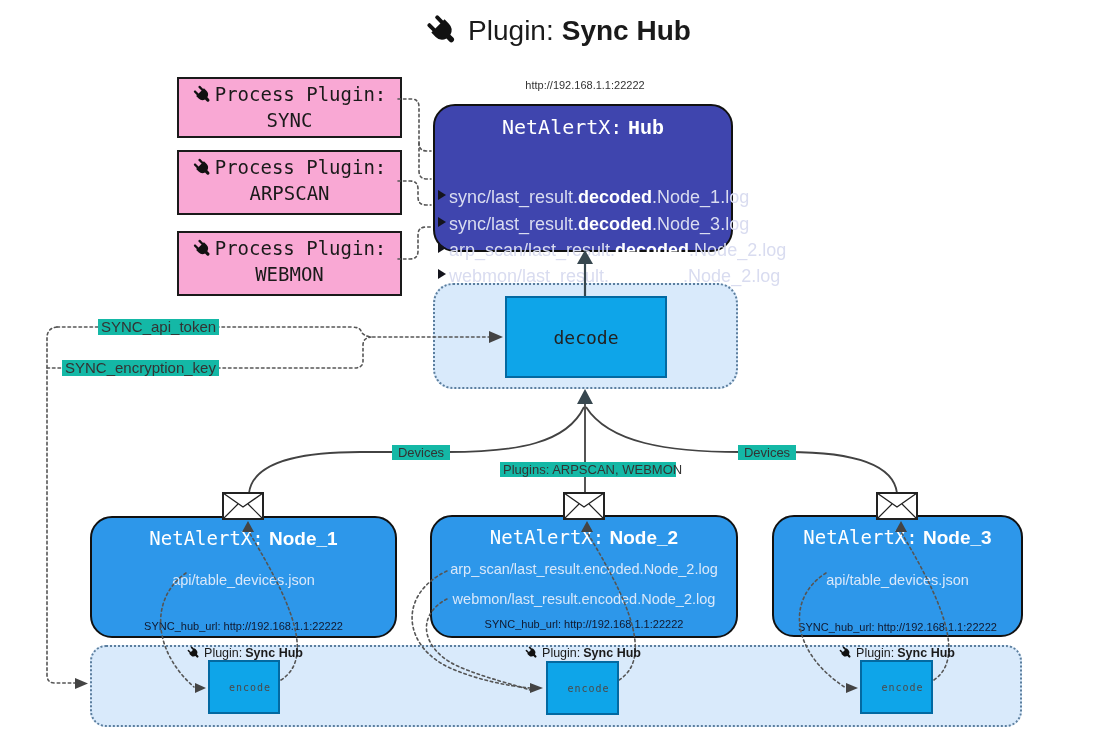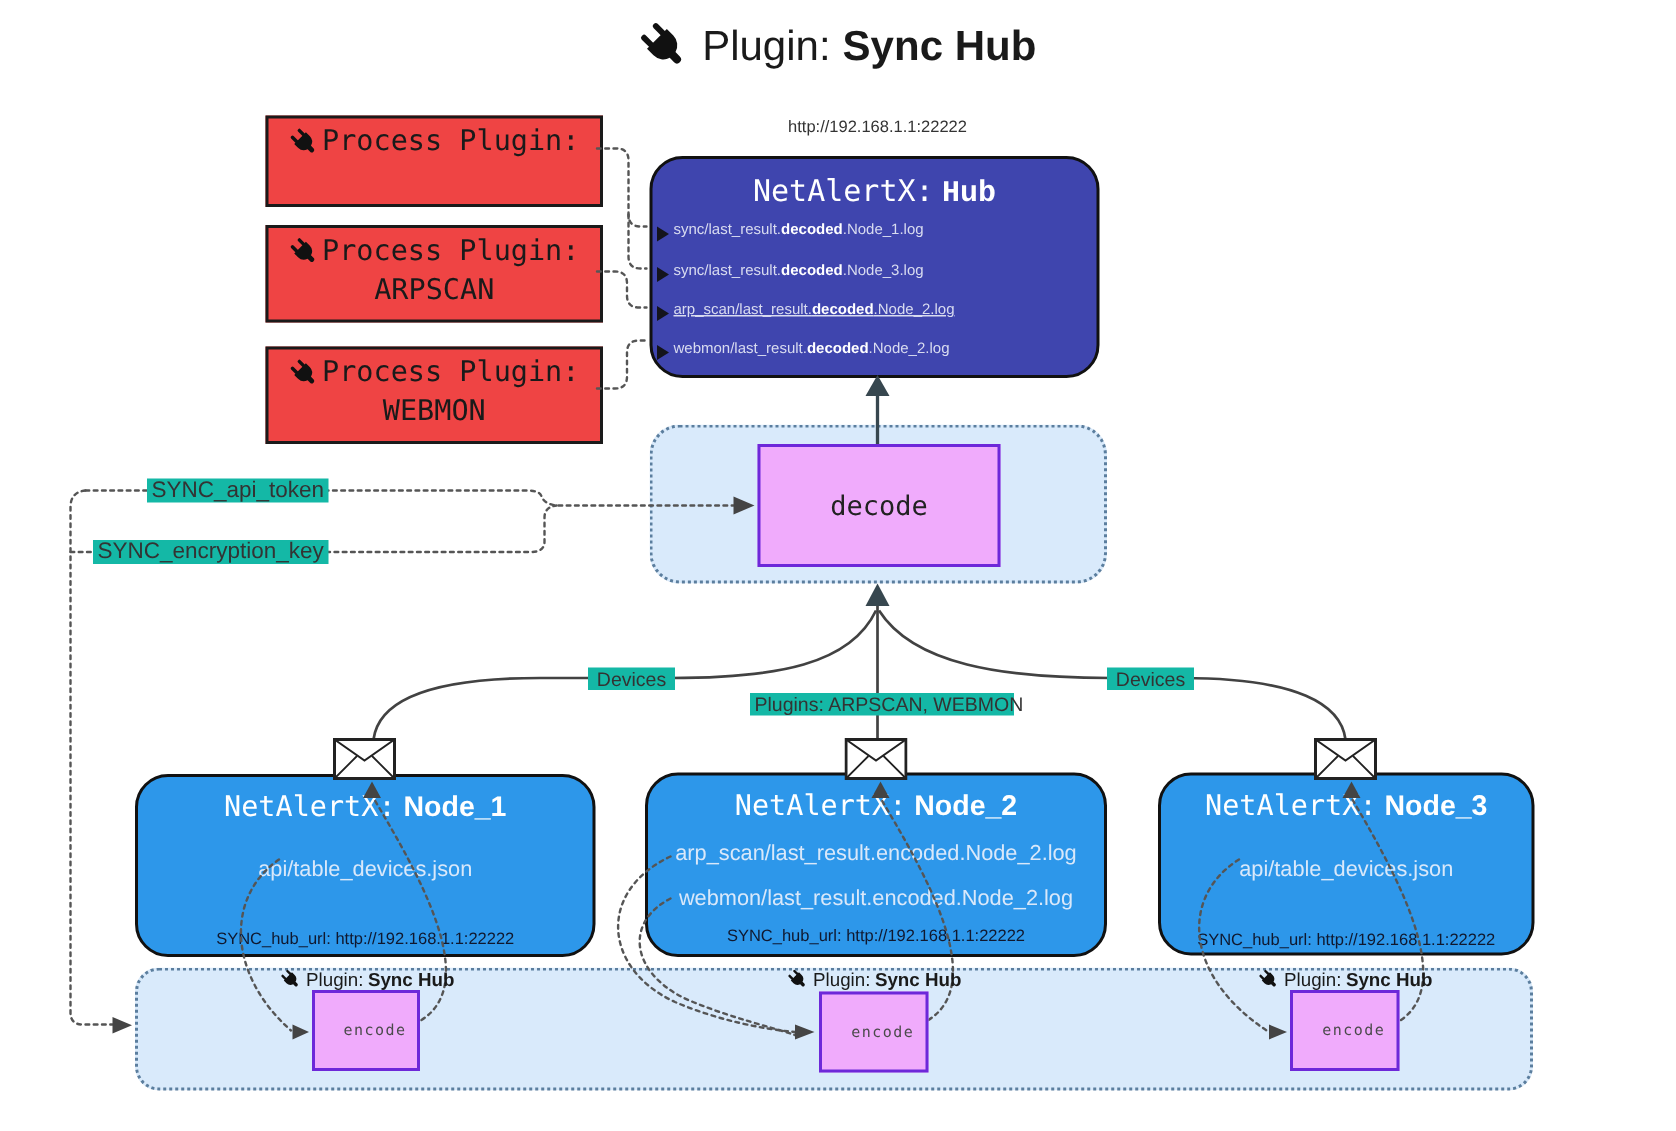--- a/index.html
+++ b/index.html
@@ -8,35 +8,35 @@
     font-family:"Liberation Sans", sans-serif;color:#1a1a1a;overflow:hidden;
   }
   .abs{position:absolute;}
   .mono{font-family:"DejaVu Sans Mono", monospace;}
 
   
   .title{left:0;top:14px;width:100%;display:flex;justify-content:center;align-items:center;gap:8px;font-size:28px;}
   .title b{font-weight:700;}
 
   
-  .pbox{border:2px solid #1a1a1a;background:#ef4444;text-align:center;font-size:19px;line-height:1.35;}
+  .pbox{border:2px solid #1a1a1a;background:#f9a8d4;text-align:center;font-size:19px;line-height:1.35;}
   .pbox .r1{display:flex;align-items:center;justify-content:center;gap:2px;margin-top:3px;}
 
   
   .hub{left:433px;top:104px;width:300px;height:148px;background:#3f45ae;border:2.5px solid #111;border-radius:22px;box-sizing:border-box;}
   .hub-title{position:absolute;top:9px;left:0;width:100%;text-align:center;color:#fff;font-size:20px;white-space:nowrap;}
   .hub-title b{font-family:Liberation Mono, monospace;font-weight:700;}
-  .hublog{position:absolute;left:3px;display:flex;align-items:flex-end;white-space:nowrap;font-size:10px;color:#d9dcf0;line-height:15px;}
+  .hublog{position:absolute;left:3px;display:flex;align-items:flex-start;white-space:nowrap;font-size:18px;color:#d9dcf0;line-height:15px;margin-top:44px;}
   .hublog b{color:#fff;font-weight:700;}
   .tri{width:0;height:0;border-top:5px solid transparent;border-bottom:5px solid transparent;border-left:8px solid #14141c;margin-right:3px;flex:0 0 auto;}
   .small-url{font-size:11px;color:#333;text-align:center;white-space:nowrap;}
 
   
   .panel{background:#d9eafb;border:2px dotted #5b7e9e;border-radius:20px;box-sizing:border-box;}
-  .wbox{background:#f0abfc;border:2px solid #6d28d9;box-sizing:border-box;display:flex;align-items:center;justify-content:center;}
+  .wbox{background:#0ea5e9;border:2px solid #0369a1;box-sizing:border-box;display:flex;align-items:center;justify-content:center;}
   .decode-box{left:505px;top:296px;width:162px;height:82px;font-size:18px;color:#222;}
   .encode-box{font-size:10px;color:#4a4a4a;letter-spacing:1px;padding-left:12px;}
 
   
   .node{background:#2d97ea;border:2px solid #111;border-radius:22px;box-sizing:border-box;padding-left:48px;}
   .node-title{position:absolute;top:9px;left:0;width:100%;text-align:center;color:#fff;font-size:19px;white-space:nowrap;}
   .node-title b{font-family:"Liberation Sans",sans-serif;font-weight:700;}
   .nfile{position:absolute;left:0;width:100%;text-align:center;color:#d9e8fa;font-size:14.5px;line-height:16px;white-space:nowrap;}
   .nurl{position:absolute;left:0;width:100%;text-align:center;color:#10182e;font-size:11px;line-height:14px;white-space:nowrap;}
 
@@ -71,20 +71,21 @@
   <div class="r1">
       <svg class="plug" width="20" height="20" viewBox="0 0 20 20">
         <g transform="rotate(-45 10 10)" fill="#111">
           <rect x="5.6" y="0.8" width="2.3" height="6" rx="1"></rect>
           <rect x="12.1" y="0.8" width="2.3" height="6" rx="1"></rect>
           <path d="M4.5 5.8 h11 v3.6 a5.5 5.5 0 0 1 -4 5.2 V17 a1.6 1.6 0 0 1 -3.2 0 v-2.4 a5.5 5.5 0 0 1 -3.8 -5.2 z"></path>
         </g>
       </svg>
       <span class="mono">Process Plugin:</span>
     </div>
+  <div class="mono">SYNC</div>
 </div>
 <div class="abs pbox z1" style="left:177px;top:150px;width:221px;height:61px;">
   <div class="r1">
       <svg class="plug" width="20" height="20" viewBox="0 0 20 20">
         <g transform="rotate(-45 10 10)" fill="#111">
           <rect x="5.6" y="0.8" width="2.3" height="6" rx="1"></rect>
           <rect x="12.1" y="0.8" width="2.3" height="6" rx="1"></rect>
           <path d="M4.5 5.8 h11 v3.6 a5.5 5.5 0 0 1 -4 5.2 V17 a1.6 1.6 0 0 1 -3.2 0 v-2.4 a5.5 5.5 0 0 1 -3.8 -5.2 z"></path>
         </g>
       </svg>
@@ -114,21 +115,21 @@
       <span>sync/last_result.</span>
       <b>decoded</b>
       <span>.Node_1.log</span>
     </div>
   <div class="hublog" style="top:67px;">
       <span class="tri"></span>
       <span>sync/last_result.</span>
       <b>decoded</b>
       <span>.Node_3.log</span>
     </div>
-  <div class="hublog" style="top:93px;text-decoration:underline;">
+  <div class="hublog" style="top:93px;">
       <span class="tri"></span>
       <span>arp_scan/last_result.</span>
       <b>decoded</b>
       <span>.Node_2.log</span>
     </div>
   <div class="hublog" style="top:119px;">
       <span class="tri"></span>
       <span>webmon/last_result.</span>
       <b>decoded</b>
       <span>.Node_2.log</span>

